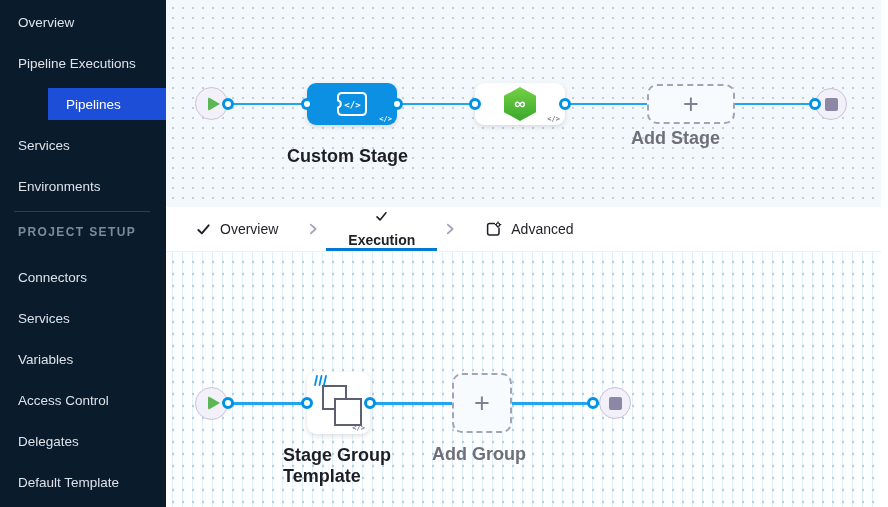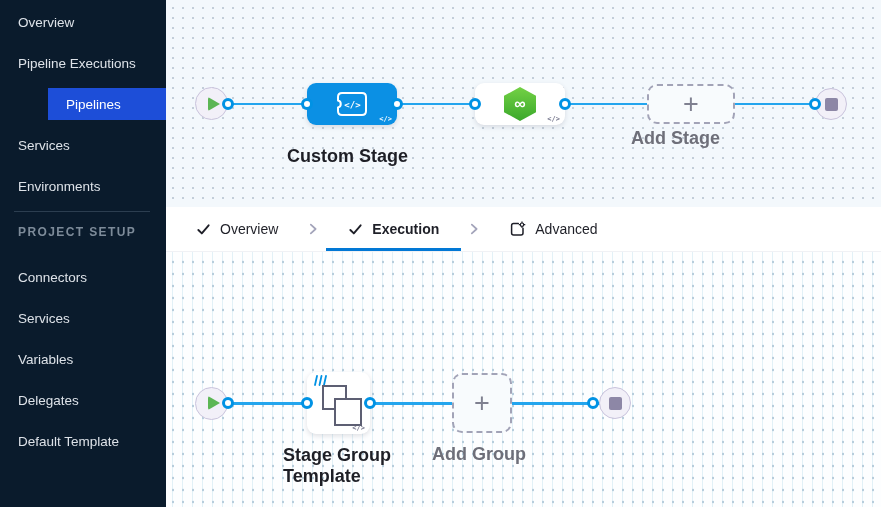--- a/index.html
+++ b/index.html
@@ -31,21 +31,21 @@
       linear-gradient(to right, rgba(170,216,232,0.33) 1px, transparent 1px);
     background-size:10px 12px, 10px 100%; background-position:2px 4px, 6px 0; }
 
   .right-strip { position:absolute; right:0; top:0; width:7px; height:100%; background:#fff; z-index:30; }
 
   
   .tabbar { height:45px; background:#fff; display:flex; align-items:stretch;
             padding-left:8px; border-bottom:1px solid #f0f1f5; }
   .tab { display:flex; align-items:center; gap:9px; padding:0 22px; font-size:14px;
          color:#1f2028; cursor:pointer; border-bottom:3px solid transparent; border-top:3px solid transparent; }
-  .tab.active { font-weight:bold; border-bottom-color:#0278d5; }
+  .tab.active { font-weight:bold; border-bottom-color:#0278d5;flex-direction:column; }
   .tab-sep { display:flex; align-items:center; padding:0 6px; }
 
   
   .flow-line { position:absolute; height:2.5px; background:#23a5ee; border-radius:2px; }
   .cdot { position:absolute; width:12px; height:12px; border-radius:50%; background:#fff;
           border:3px solid #0092e4; z-index:6; cursor:pointer; }
   .round-node { position:absolute; width:33px; height:33px; border-radius:50%;
                 background:#f2f0f8; border:1.5px solid #c9c3dc; display:flex;
                 align-items:center; justify-content:center; z-index:4; cursor:pointer; }
   .play-tri { width:0; height:0; border-left:12px solid #5cb654;
@@ -93,20 +93,21 @@
     <div class="nav-item">Overview</div>
     <div class="nav-item">Pipeline Executions</div>
     <div class="nav-item active">Pipelines</div>
     <div class="nav-item">Services</div>
     <div class="nav-item">Environments</div>
     <div class="side-divider"></div>
     <div class="section-label">PROJECT SETUP</div>
     <div class="nav-item">Connectors</div>
     <div class="nav-item">Services</div>
     <div class="nav-item">Variables</div>
+    <div class="nav-item">Access Control</div>
     <div class="nav-item">Delegates</div>
     <div class="nav-item">Default Template</div>
   </nav>
 
   <div class="main">
 
     <section class="canvas-top">
       <div class="flow-line" style="left:46px; top:102.5px; width:619px;"></div>
 
       <div class="round-node" style="left:29px; top:87px;">

